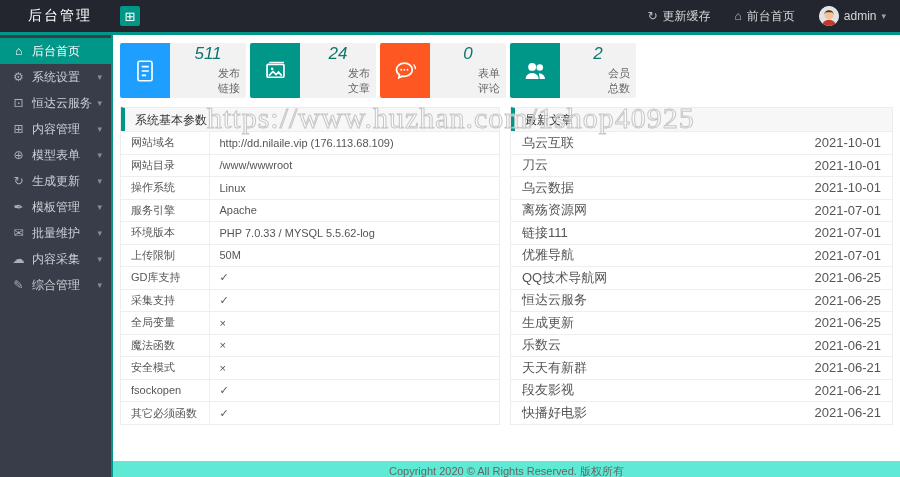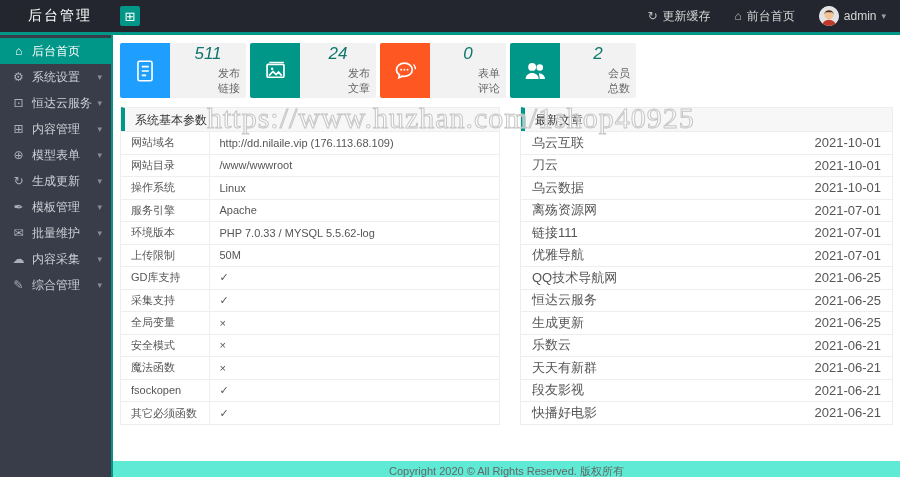--- a/index.html
+++ b/index.html
@@ -31,21 +31,21 @@
   
   .main { flex:1; display:flex; flex-direction:column; background:#fff; }
   .cards { display:flex; gap:4px; margin:8px 7px 0 7px; }
   .card { width:126px; height:55px; display:flex; border-radius:2px; overflow:hidden; }
   .card-icon { width:50px; display:flex; align-items:center; justify-content:center; flex-shrink:0; }
   .ci-blue { background:#1E9FFF; } .ci-green { background:#009688; } .ci-orange { background:#FF5722; }
   .card-text { flex:1; background:#f2f2f2; display:flex; flex-direction:column; align-items:center; justify-content:center; }
   .card-num { font-size:17px; color:#0f766e; line-height:1.1;font-style:italic; }
   .card-lbl { font-size:11px; color:#666; margin-top:3px;margin-left:48px; }
   
-  .panels { display:flex; gap:20px; margin:9px 7px 0 7px; align-items:flex-start; }
+  .panels { display:flex; gap:10px; margin:9px 7px 0 7px; align-items:flex-start; }
   .panel { background:#fff; border:1px solid #ededed; border-top:none; }
   .panel-l { width:380px; } .panel-r { flex:1; }
   .panel-header { height:24px; line-height:24px; background:#f7f7f7; border-left:4px solid #009688;
     border-top:1px solid #ededed; padding-left:10px; font-size:12px; color:#333; }
   table.kv { width:100%; border-collapse:collapse; font-size:11px; color:#555; table-layout:fixed; }
   table.kv td { height:22.5px; border-top:1px solid #eee; padding:0 10px; overflow:hidden; white-space:nowrap; }
   table.kv td.k { width:88px; border-right:1px solid #eee; }
   .art-row { height:22.5px; display:flex; align-items:center; justify-content:space-between;
     border-top:1px solid #eee; padding:0 11px; font-size:13px; color:#555; }
   .art-title { cursor:pointer; }
@@ -241,25 +241,25 @@
               </tr>
           <tr>
                 <td class="k">采集支持</td>
                 <td class="v">✓</td>
               </tr>
           <tr>
                 <td class="k">全局变量</td>
                 <td class="v">×</td>
               </tr>
           <tr>
+                <td class="k">魔法函数</td>
+                <td class="v">×</td>
+              </tr>
+          <tr>
                 <td class="k">安全模式</td>
-                <td class="v">×</td>
-              </tr>
-          <tr>
-                <td class="k">魔法函数</td>
                 <td class="v">×</td>
               </tr>
           <tr>
                 <td class="k">fsockopen</td>
                 <td class="v">✓</td>
               </tr>
           <tr>
                 <td class="k">其它必须函数</td>
                 <td class="v">✓</td>
               </tr>

